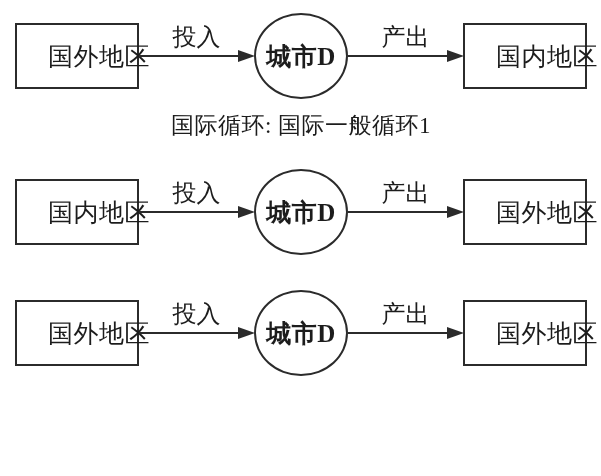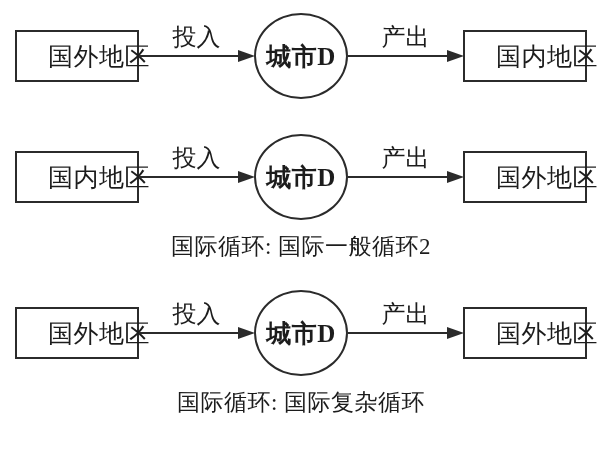--- a/index.html
+++ b/index.html
@@ -33,21 +33,21 @@
   .node {
     display: flex;
     align-items: center;
     justify-content: center;
     border: 2px solid var(--line);
     flex: 0 0 auto;
     background: var(--background);
   }
   .node.box {
     width: 124px;
-    height: 52px;
+    height: 66px;
     padding-left: 44px;
   }
   .node.circle {
     width: 94px;
     height: 86px;
     border-radius: 50%;
     font-weight: bold;
   }
   .node-label {
     font-size: 25px;
@@ -120,20 +120,21 @@
       </div>
       <div class="arrow">
         <span class="arrow-label">产出</span>
         <span class="shaft"></span>
         <span class="head"></span>
       </div>
       <div class="node box">
         <span class="node-label">国内地区</span>
       </div>
     </div>
+    <div class="caption">国际循环: 国际一般循环1</div>
   </section>
 
   <section class="row">
     <div class="flow">
       <div class="node box">
         <span class="node-label">国内地区</span>
       </div>
       <div class="arrow">
         <span class="arrow-label">投入</span>
         <span class="shaft"></span>
@@ -144,21 +145,20 @@
       </div>
       <div class="arrow">
         <span class="arrow-label">产出</span>
         <span class="shaft"></span>
         <span class="head"></span>
       </div>
       <div class="node box">
         <span class="node-label">国外地区</span>
       </div>
     </div>
-    <div class="caption">国际循环: 国际一般循环2</div>
   </section>
 
   <section class="row">
     <div class="flow">
       <div class="node box">
         <span class="node-label">国外地区</span>
       </div>
       <div class="arrow">
         <span class="arrow-label">投入</span>
         <span class="shaft"></span>
@@ -169,16 +169,15 @@
       </div>
       <div class="arrow">
         <span class="arrow-label">产出</span>
         <span class="shaft"></span>
         <span class="head"></span>
       </div>
       <div class="node box">
         <span class="node-label">国外地区</span>
       </div>
     </div>
-    <div class="caption">国际循环: 国际复杂循环</div>
   </section>
 
 </div>
 
 </body></html>

